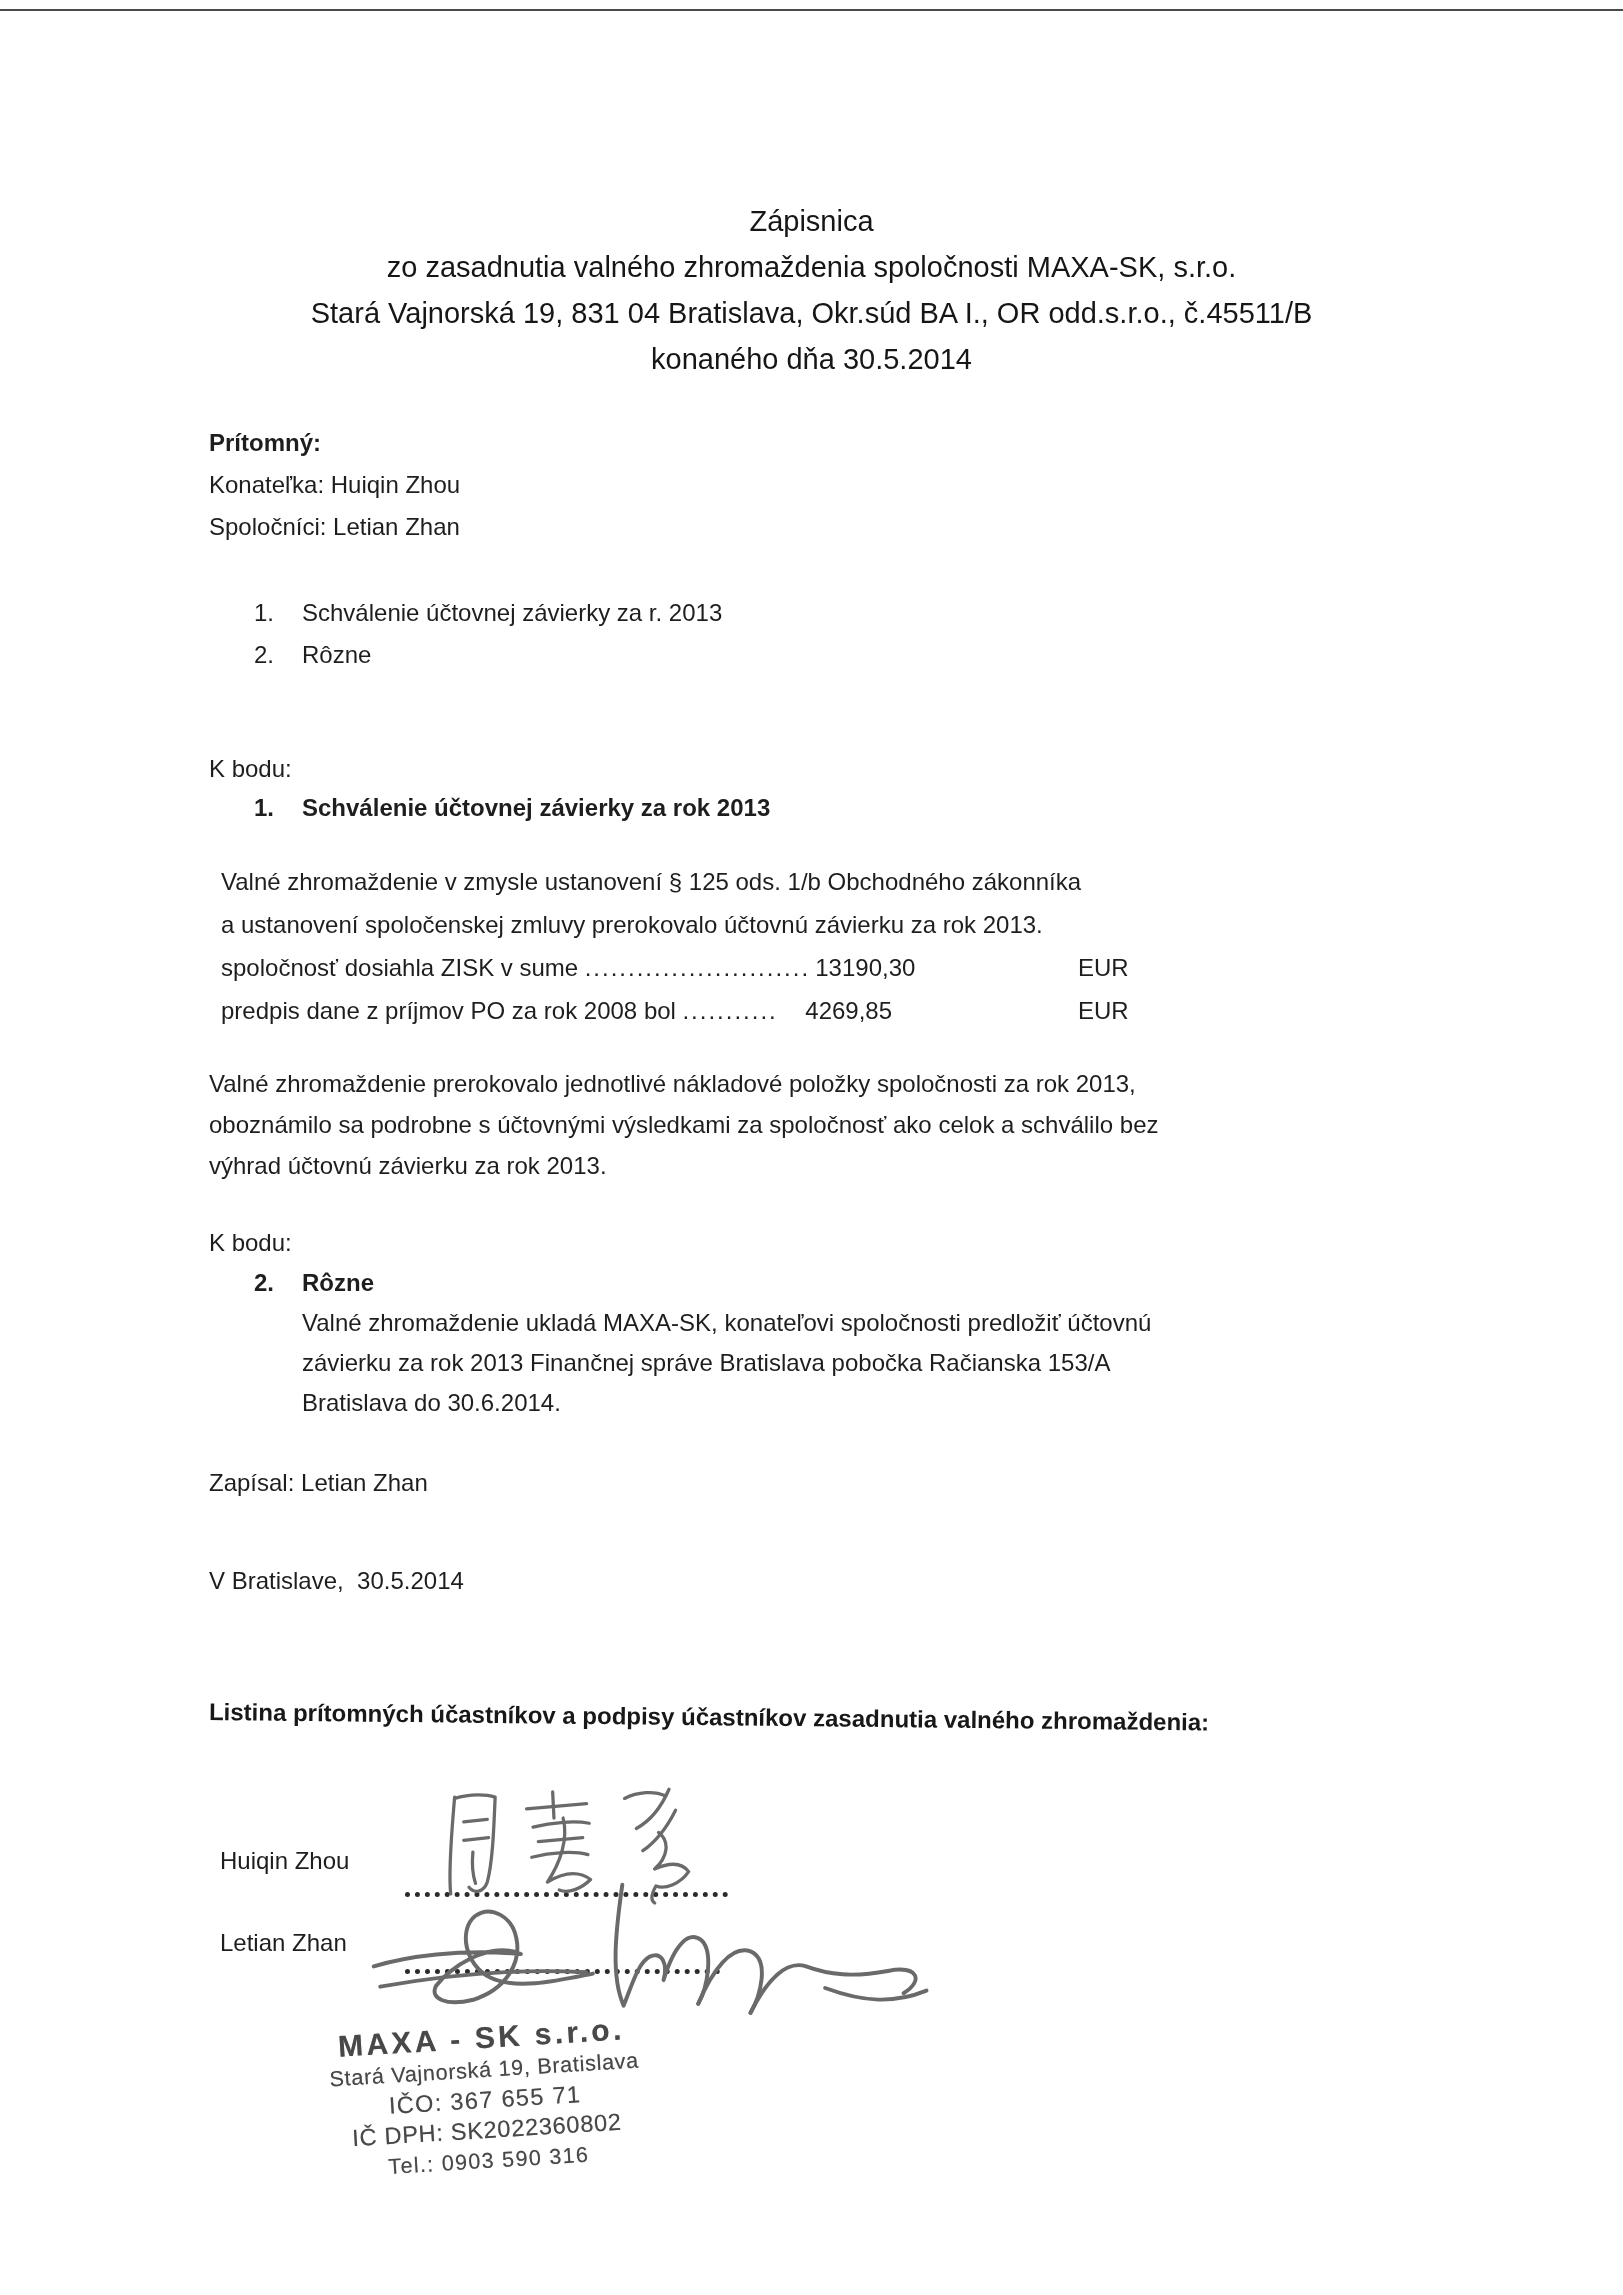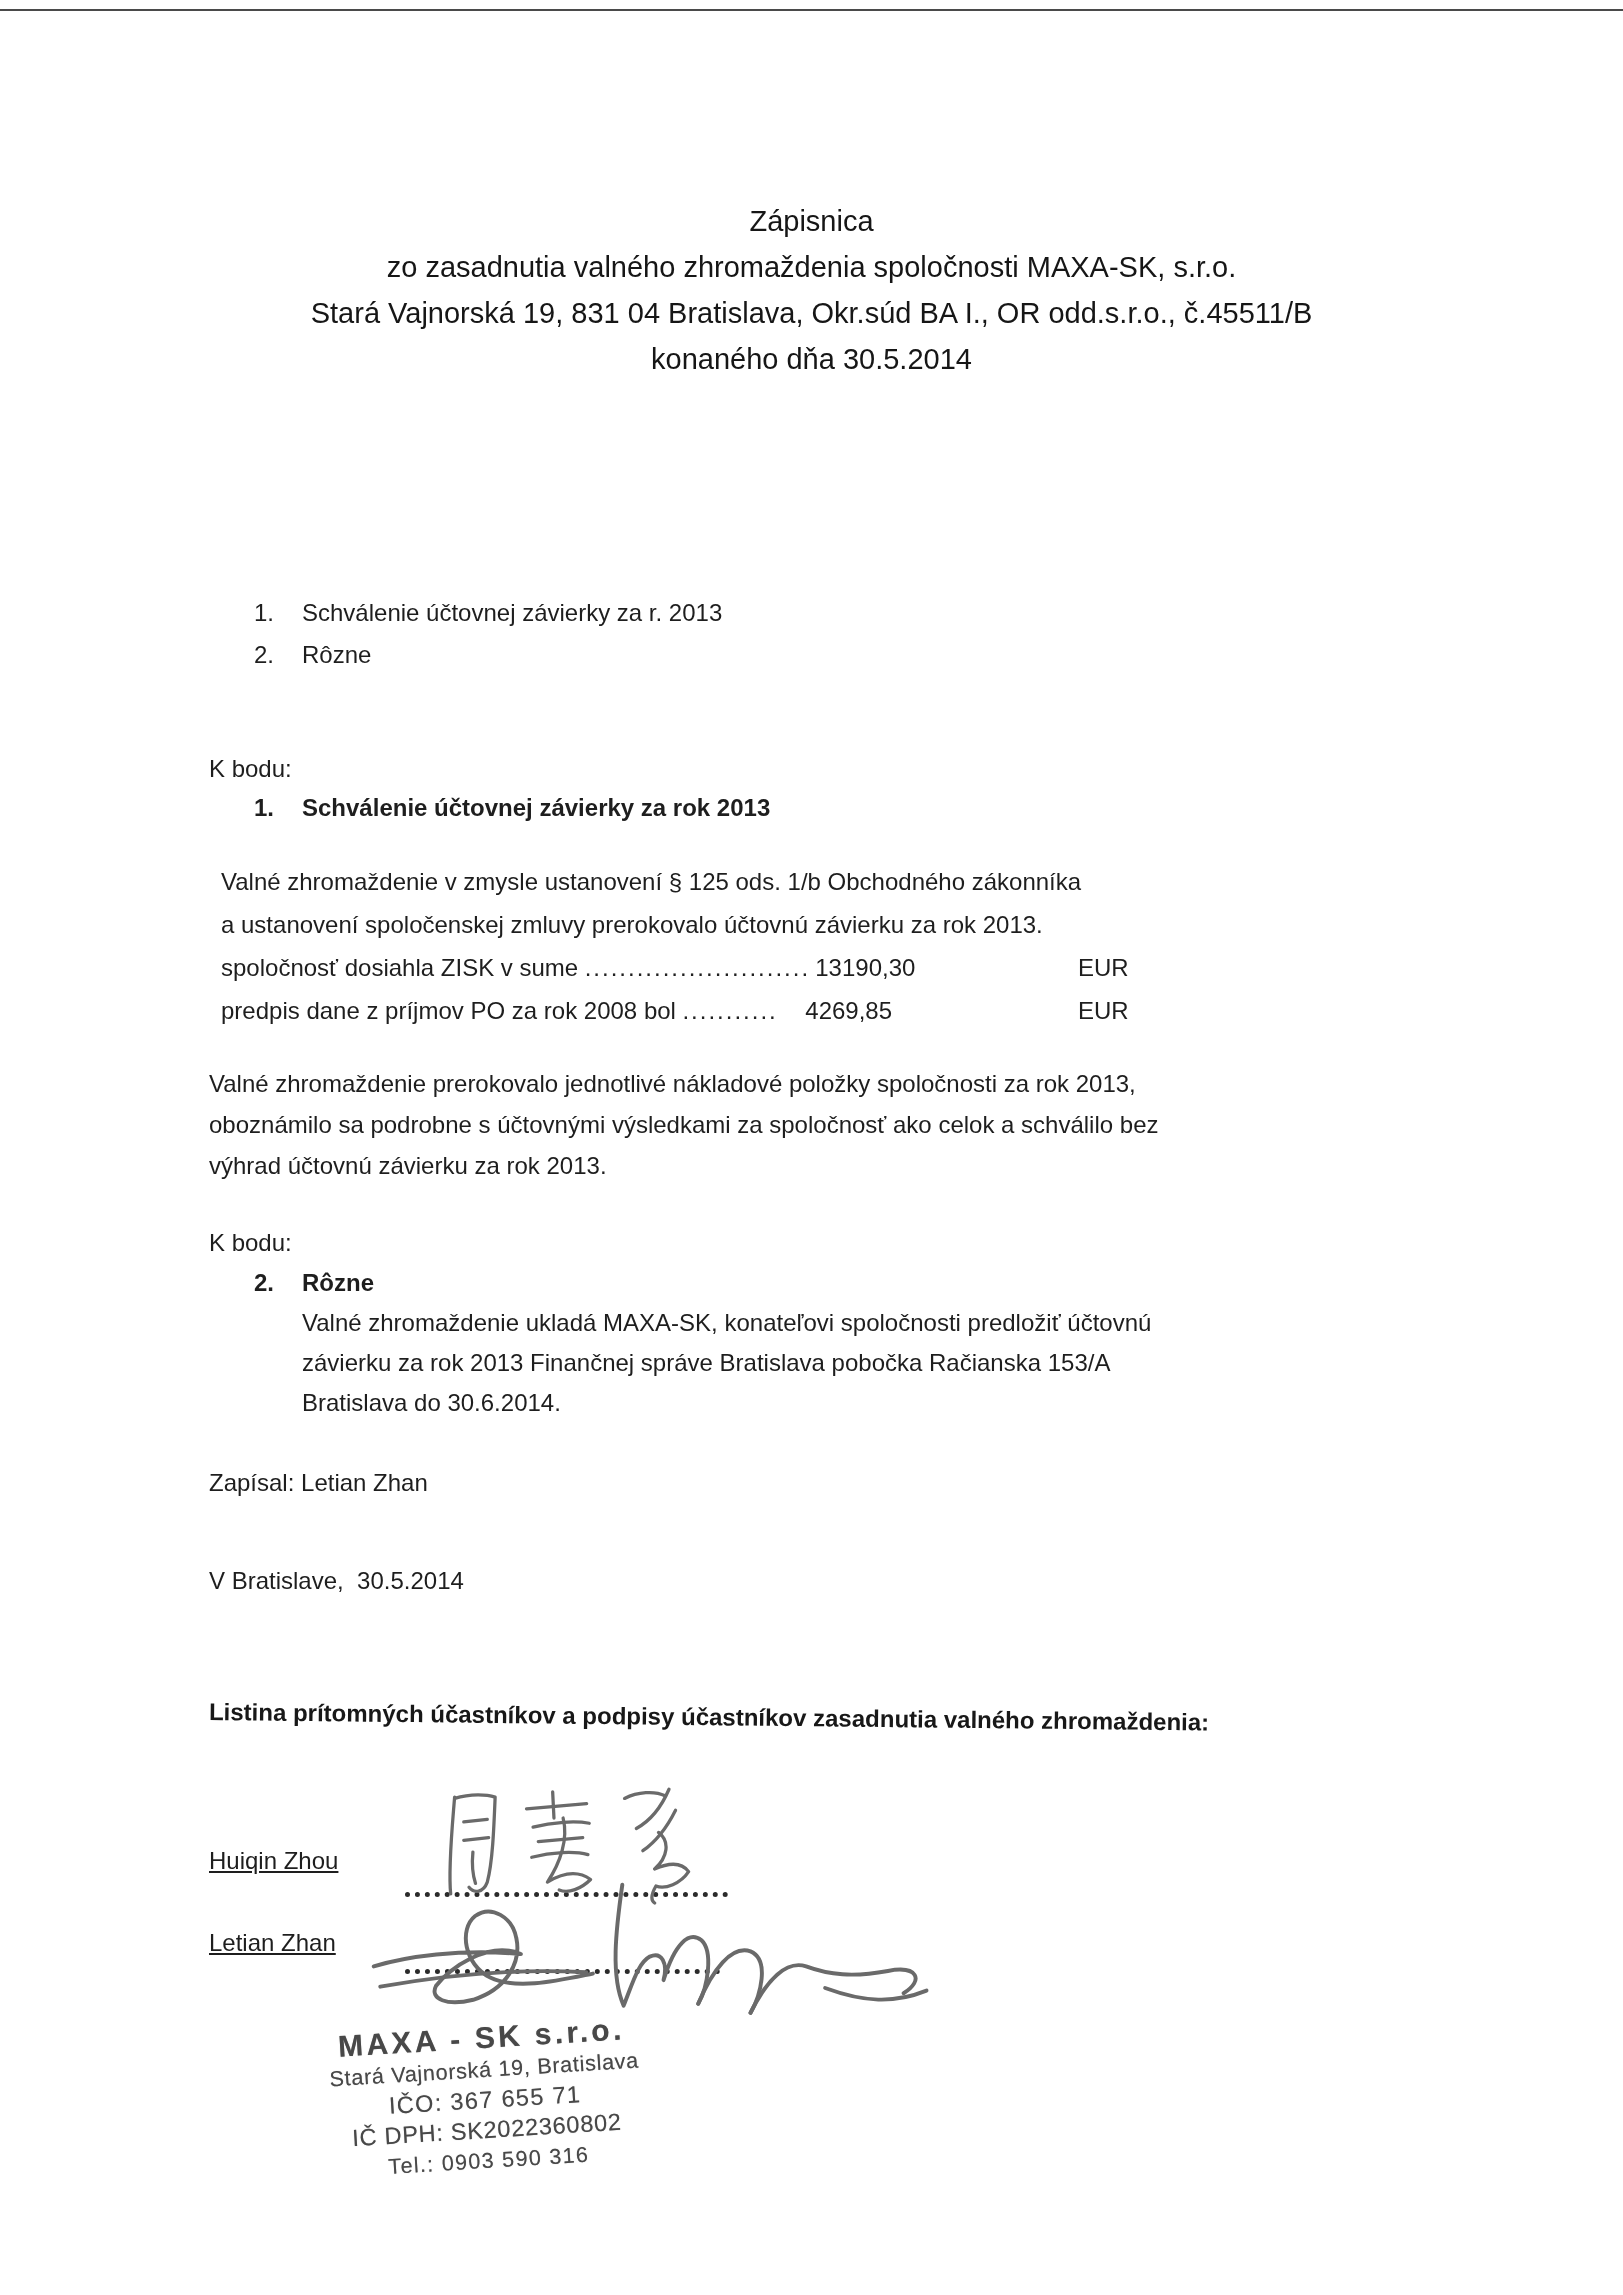--- a/index.html
+++ b/index.html
@@ -27,21 +27,21 @@
   .subpara{padding-left:93px;}
   
   .money{position:relative;white-space:nowrap;}
   .money .dots{letter-spacing:2px;margin-left:6.5px;color:#202020;}
   .money .val{margin-left:5.2px;}
   .money .val2{margin-left:27.5px;}
   .money .eur{position:absolute;left:857px;top:0;}
   
   .listina{top:1698px;left:209px;font-weight:700;transform:rotate(0.6deg);transform-origin:left center;white-space:nowrap;color:#181818;}
   
-  .signer-label{left:209px;line-height:29px;white-space:nowrap;text-decoration:underline;}
+  .signer-label{left:220px;line-height:29px;white-space:nowrap;}
   .dotline{height:0;border-bottom:5.2px dotted #2b2b2b;}
   .sig-svg{position:absolute;}
   .sig-svg path{fill:none;stroke:#6a6a6a;stroke-linecap:round;stroke-linejoin:round;}
   
   .stamp{
     top:2021px;left:331px;width:308px;
     transform:rotate(-3.5deg);transform-origin:center center;
     text-align:center;color:#484848;white-space:nowrap;
     text-shadow:0 0 0.7px rgba(72,72,72,.55);
   }
@@ -59,20 +59,25 @@
 
   <div class="scanline"></div>
 
   <div class="abs title">
     <div>Zápisnica</div>
     <div>zo zasadnutia valného zhromaždenia spoločnosti MAXA-SK, s.r.o.</div>
     <div>Stará Vajnorská 19, 831 04 Bratislava, Okr.súd BA I., OR odd.s.r.o., č.45511/B</div>
     <div>konaného dňa 30.5.2014</div>
   </div>
 
+  <div class="abs block lh" style="top:422px;">
+    <div class="b">Prítomný:</div>
+    <div>Konateľka: Huiqin Zhou</div>
+    <div>Spoločníci: Letian Zhan</div>
+  </div>
 
   <div class="abs block lh" style="top:592px;">
     <div class="li row">
       <span class="num">1.</span><span>Schválenie účtovnej závierky za r. 2013</span>
     </div>
     <div class="li row">
       <span class="num">2.</span><span>Rôzne</span>
     </div>
   </div>
 

